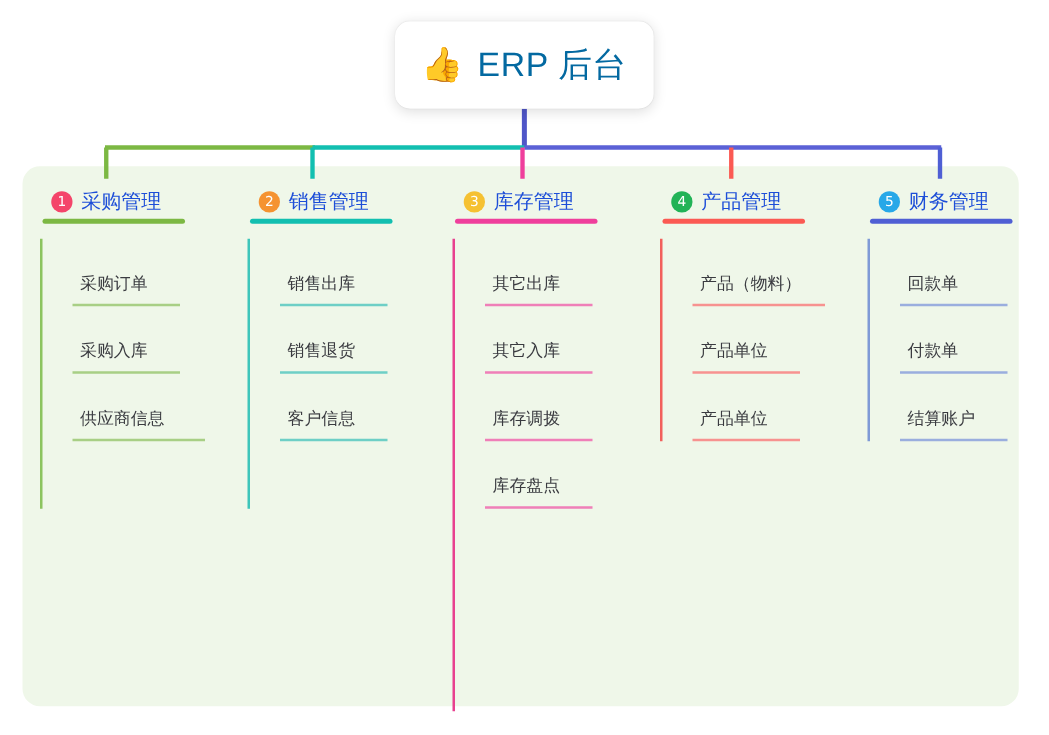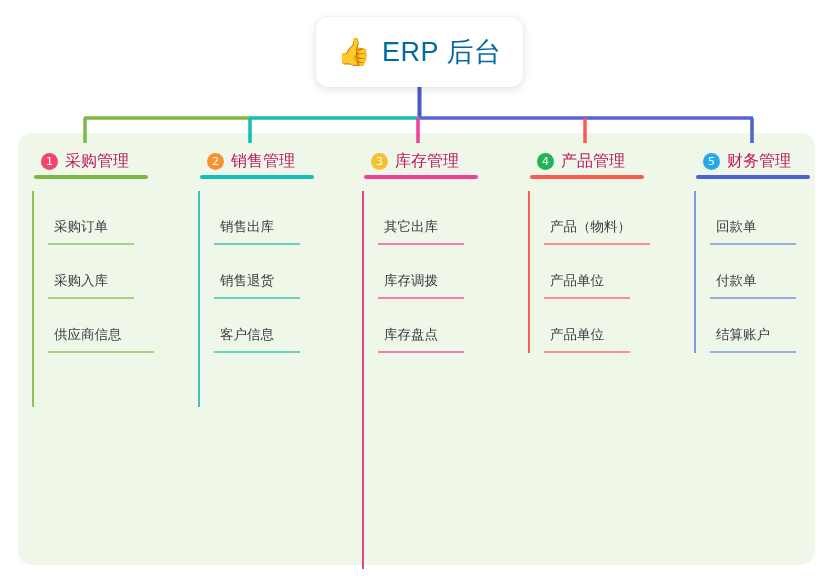--- a/index.html
+++ b/index.html
@@ -92,38 +92,38 @@
     font-size: 11px;
     line-height: 17px;
     text-align: center;
     font-weight: normal;
     flex: 0 0 auto;
     font-family: "DejaVu Sans", sans-serif;
   }
 
   .head-label {
     font-size: 16px;
-    color: #be185d;
+    color: #1d4ed8;
     white-space: nowrap;
   }
 
   .head-rule {
     position: absolute;
     left: 2px;
     bottom: -2px;
     width: 114px;
     height: 4px;
     border-radius: 2px;
   }
 
   
   .leaves {
     position: relative;
     margin-top: 14px;
-    padding-left: 16px;
+    padding-left: 26px;
     text-align: right;
   }
 
   .leaf {
     position: relative;
     height: 54px;
   }
 
   .leaf-text {
     position: absolute;
@@ -222,20 +222,24 @@
           <span class="head-label">库存管理</span>
           <div class="head-rule" style="background: rgb(239, 63, 156);"></div>
         </div>
         <div class="leaves">
           <div class="spine" style="background: rgb(232, 65, 143); height: 378px;"></div>
           <div class="leaf">
             <span class="leaf-text">其它出库</span>
             <div class="leaf-rule" style="background: rgb(239, 127, 184);"></div>
           </div>
           <div class="leaf">
+            <span class="leaf-text">其它入库</span>
+            <div class="leaf-rule" style="background: rgb(239, 127, 184);"></div>
+          </div>
+          <div class="leaf">
             <span class="leaf-text">库存调拨</span>
             <div class="leaf-rule" style="background: rgb(239, 127, 184);"></div>
           </div>
           <div class="leaf">
             <span class="leaf-text">库存盘点</span>
             <div class="leaf-rule" style="background: rgb(239, 127, 184);"></div>
           </div>
         </div>
       </div>
       <div class="column" style="left: 528px;">

